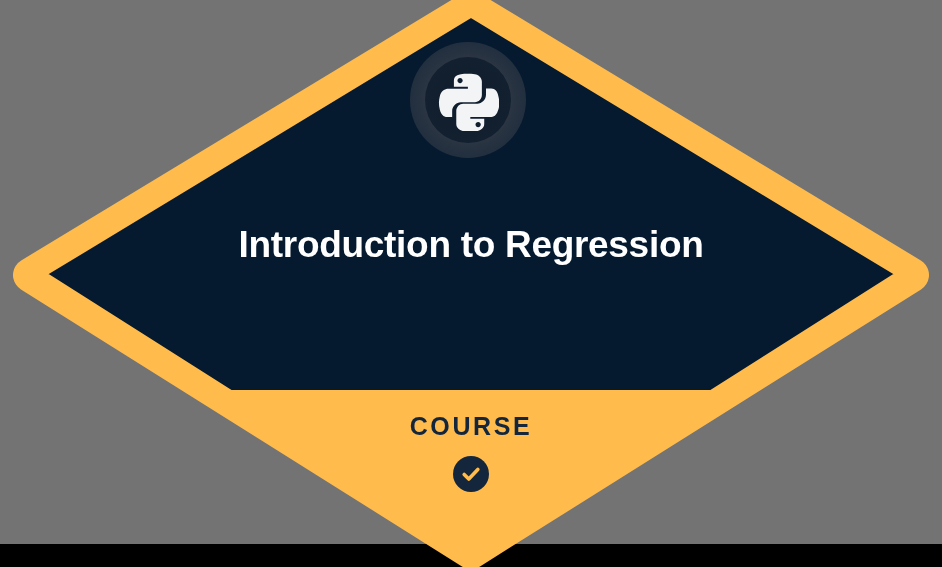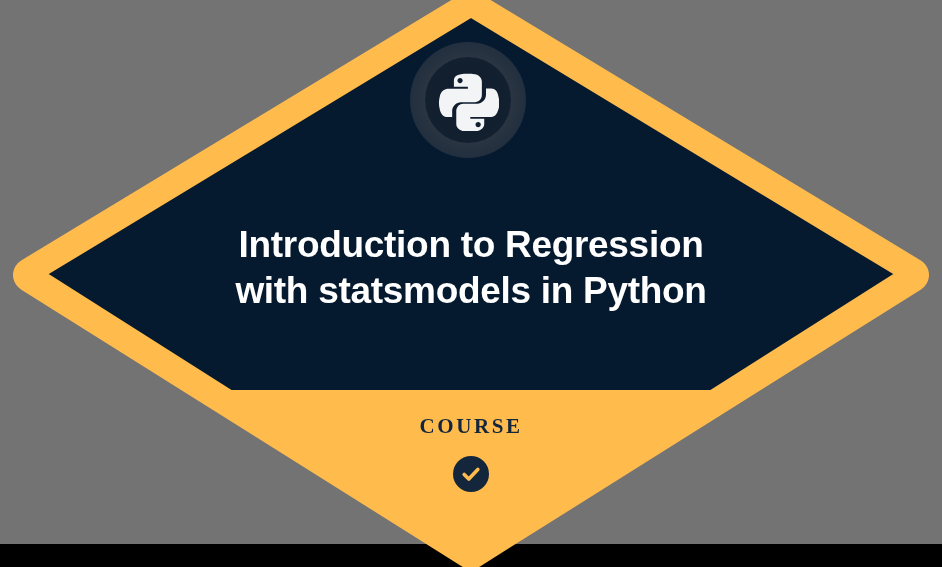--- a/index.html
+++ b/index.html
@@ -76,26 +76,25 @@
   #status-block {
     position: absolute;
     left: 471px;
     top: 408px;
     transform: translateX(-50%);
     width: 460px;
     text-align: center;
   }
   #status-label {
     color: #14263c;
-    font-size: 21px;
+    font-size: 25px;
     line-height: 36px;
     font-weight: 700;
     letter-spacing: 2.6px;
     text-transform: uppercase;
-    font-family: Liberation Serif, serif;
   }
   #status-label .status-line { display: block; }
 
   #check-badge {
     margin: 12px auto 0;
     width: 36px;
     height: 36px;
   }
   #check-badge svg { display: block; width: 100%; height: 100%; }
 </style>
@@ -157,21 +156,20 @@
       <svg viewBox="0 0 110 110" aria-hidden="true">
         <g fill="#F3F4F6">
           <path d="M54.3 8.2c-4.3 0-8.3.4-11.9 1.1-10.5 1.9-12.4 5.7-12.4 12.9v9.5h24.8v3.2H20.7c-7.2 0-13.5 4.3-15.5 12.5-2.3 9.4-2.4 15.3 0 25.2 1.8 7.3 6 12.5 13.2 12.5h8.5V74.3c0-8.2 7.1-15.5 15.5-15.5h24.8c6.9 0 12.4-5.7 12.4-12.6V22.2c0-6.7-5.7-11.8-12.4-12.9-4.3-.7-8.7-1.1-13-1.1zM40.9 15.8c2.6 0 4.7 2.1 4.7 4.8 0 2.6-2.1 4.7-4.7 4.7-2.6 0-4.7-2.1-4.7-4.7 0-2.7 2.1-4.8 4.7-4.8z"></path>
           <path d="M86.9 34.9v10.8c0 8.6-7.3 15.8-15.5 15.8H46.6c-6.8 0-12.4 5.8-12.4 12.6v23.6c0 6.7 5.8 10.7 12.4 12.6 7.9 2.3 15.5 2.8 24.8 0 6.3-1.8 12.4-5.5 12.4-12.6v-9.5H59.1v-3.2h37.2c7.2 0 9.9-5 12.4-12.5 2.6-7.7 2.5-15.1 0-25.2-1.8-7.1-5.2-12.5-12.4-12.5h-9.4zM73 93.9c2.6 0 4.7 2.1 4.7 4.7 0 2.7-2.1 4.8-4.7 4.8-2.6 0-4.7-2.1-4.7-4.8 0-2.6 2.1-4.7 4.7-4.7z"></path>
         </g>
       </svg>
     </div>
 
     <div id="course-title">
       <span class="title-line">Introduction to Regression</span>
-      <span class="title-line">with statsmodels in Python</span>
     </div>
 
     <div id="status-block">
       <div id="status-label">
         <span class="status-line">COURSE</span>
       </div>
       <div id="check-badge">
         <svg viewBox="0 0 36 36" aria-hidden="true">
           <circle cx="18" cy="18" r="18" fill="#14263C"></circle>
           <path d="M11.2 18.4 L15.8 23 L24.8 13.4" fill="none" stroke="#FFBC4D" stroke-width="3.6" stroke-linecap="round" stroke-linejoin="round"></path>

